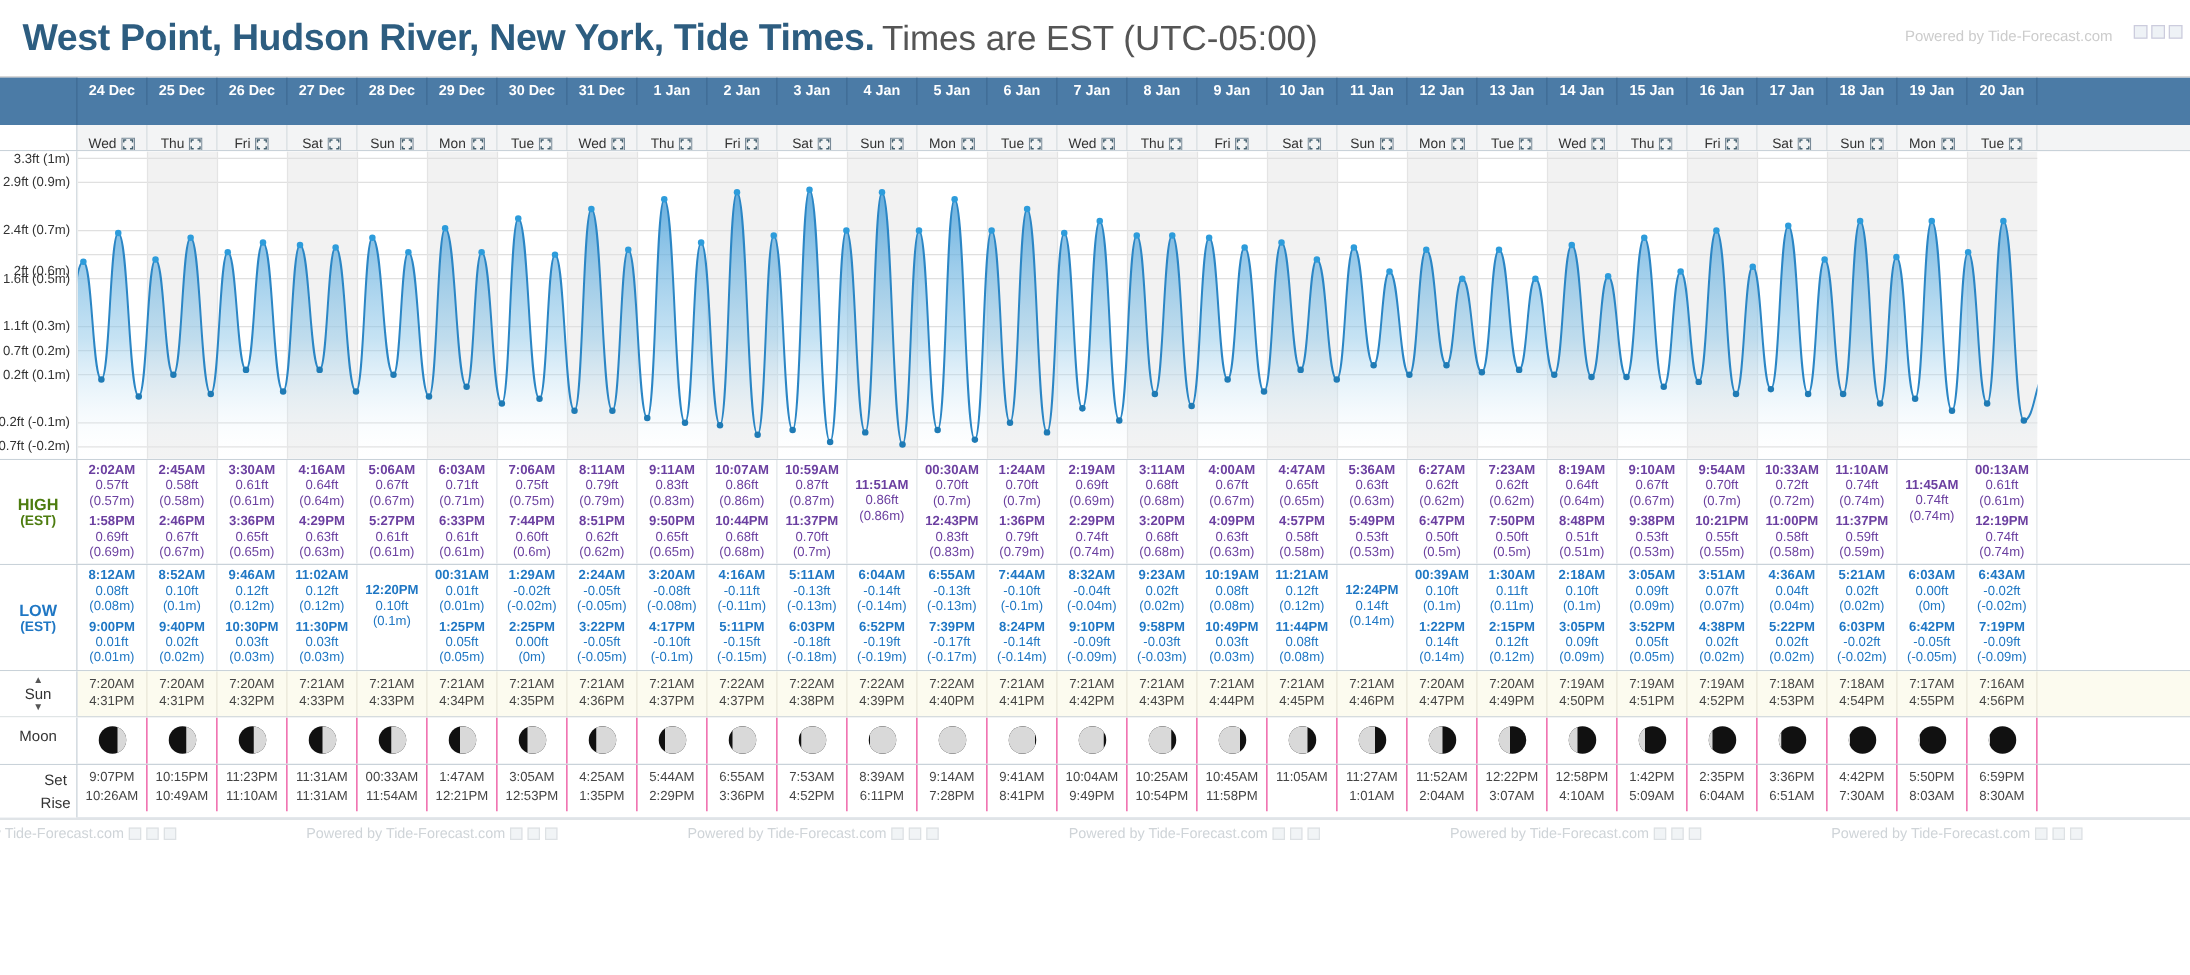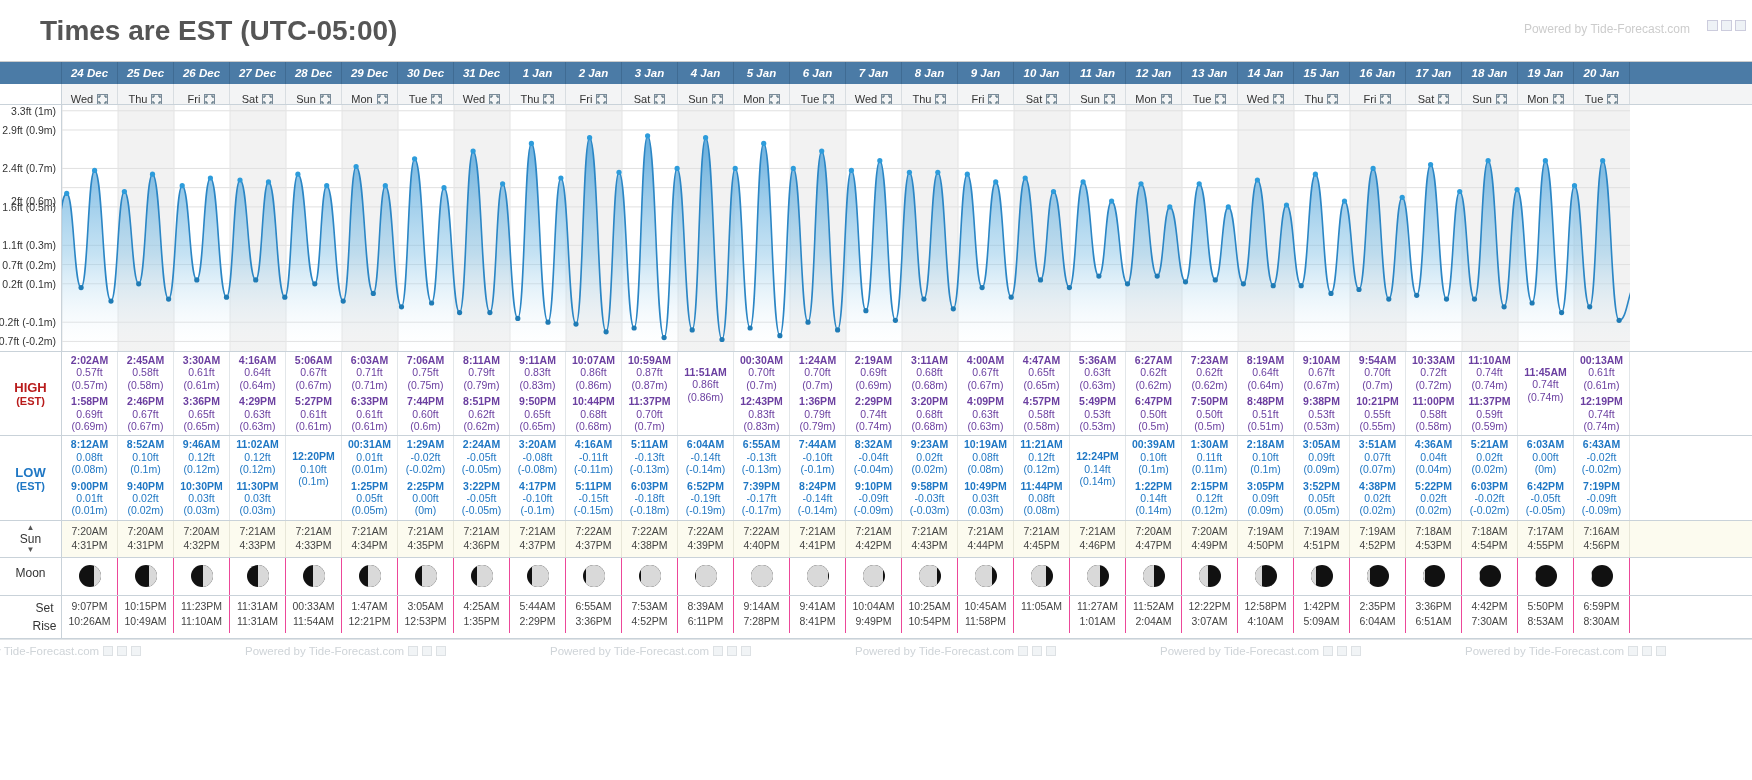--- a/index.html
+++ b/index.html
@@ -17,42 +17,42 @@
   .header {
     height:62px; border-bottom:1px solid #ccc;
     display:flex; align-items:center; padding:0 18px;
     position:relative;
   }
   .title-main {
     font-size:30px; font-weight:bold; color:#2d5d80; letter-spacing:-0.3px;
     white-space:nowrap;
   }
   .title-sub {
-    font-size:28px; color:#555; font-weight:bold; margin-left:22px; white-space:nowrap;
+    font-size:28px; color:#555; font-weight:normal; margin-left:6px; white-space:nowrap;
   }
   .powered-hdr {
     position:absolute; right:62px; top:22px;
     font-size:12px; color:#cccccc;
   }
   .hdr-icons { position:absolute; right:6px; top:20px; display:flex; gap:3px; }
   .mini-sq { width:11px; height:11px; border:1px solid #ccd; background:#eef2f6; }
 
   
   .row { display:flex; }
   .labelcol {
     width:62px; min-width:62px; flex:0 0 62px;
     border-right:1px solid #c9d2d9;
     background:#ffffff;
   }
   .colsarea { flex:1 1 auto; overflow:hidden; position:relative; }
   .cols { display:flex; }
   .col { width:56px; min-width:56px; flex:0 0 56px; }
 
   
-  .dateband { background:#4b7ba6; height:22px;font-style:italic; }
+  .dateband { background:#4b7ba6; height:38px; }
   .dateband .labelcol { background:#4b7ba6; border-right:1px solid #3f6b93; }
   .datecell {
     height:22px; line-height:22px; text-align:center;
     color:#ffffff; font-size:11.5px; font-weight:bold;
     border-right:1px solid #3f6b93;
   }
   .dowband { background:#f3f4f5; height:21px; border-bottom:1px solid #c9d2d9;}
   .dowcell {
     height:31px; line-height:21px; font-size:11px; color:#333;
     border-right:1px solid #d8dde1;
@@ -71,21 +71,21 @@
   .plot { position:relative; height:247px; overflow:hidden; background:#fff; }
   .plot svg { display:block; }
 
   
   .tideband { border-bottom:1px solid #c9d2d9; }
   .rowlabel {
     display:flex; flex-direction:column; align-items:center; justify-content:center;
     height:100%; font-size:13px; font-weight:bold;
   }
   .rowlabel small { font-weight:bold; font-size:11px; }
-  .high-label { color:#b91c1c; }
+  .high-label { color:#4d7c0f; }
   .low-label { color:#1f77c4; }
 
   .tcell {
     border-right:1px solid #e2e6e9;
     text-align:center; padding:2px 0 3px;
     font-size:10.5px; line-height:12.4px;
   }
   .tcell .t { font-weight:bold; }
   .tcell.high { color:#6b3fa0; }
   .tcell.low  { color:#1f77c4; }
@@ -134,20 +134,21 @@
     display:flex; align-items:center; gap:4px; white-space:nowrap;
   }
   .foot-sq { width:10px; height:10px; border:1px solid #dde1e4; background:#f1f4f6; }
 </style>
 </head>
 <body>
 
 <div id="page">
 
   <div class="header">
+    <span class="title-main">West Point, Hudson River, New York, Tide Times.</span>
     <span class="title-sub">Times are EST (UTC-05:00)</span>
     <span class="powered-hdr">Powered by Tide-Forecast.com</span>
     <span class="hdr-icons">
       <span class="mini-sq"></span>
       <span class="mini-sq"></span>
       <span class="mini-sq"></span>
     </span>
   </div>
 
   <div class="row dateband">
@@ -1772,21 +1773,21 @@
           <div class="col mooncell">
             <div class="mt">3:36PM</div>
             <div class="mt">6:51AM</div>
           </div>
           <div class="col mooncell">
             <div class="mt">4:42PM</div>
             <div class="mt">7:30AM</div>
           </div>
           <div class="col mooncell">
             <div class="mt">5:50PM</div>
-            <div class="mt">8:53AM</div>
+            <div class="mt">8:03AM</div>
           </div>
           <div class="col mooncell">
             <div class="mt">6:59PM</div>
             <div class="mt">8:30AM</div>
           </div>
         </div>
       </div>
   </div>
 
   <div class="footer">

